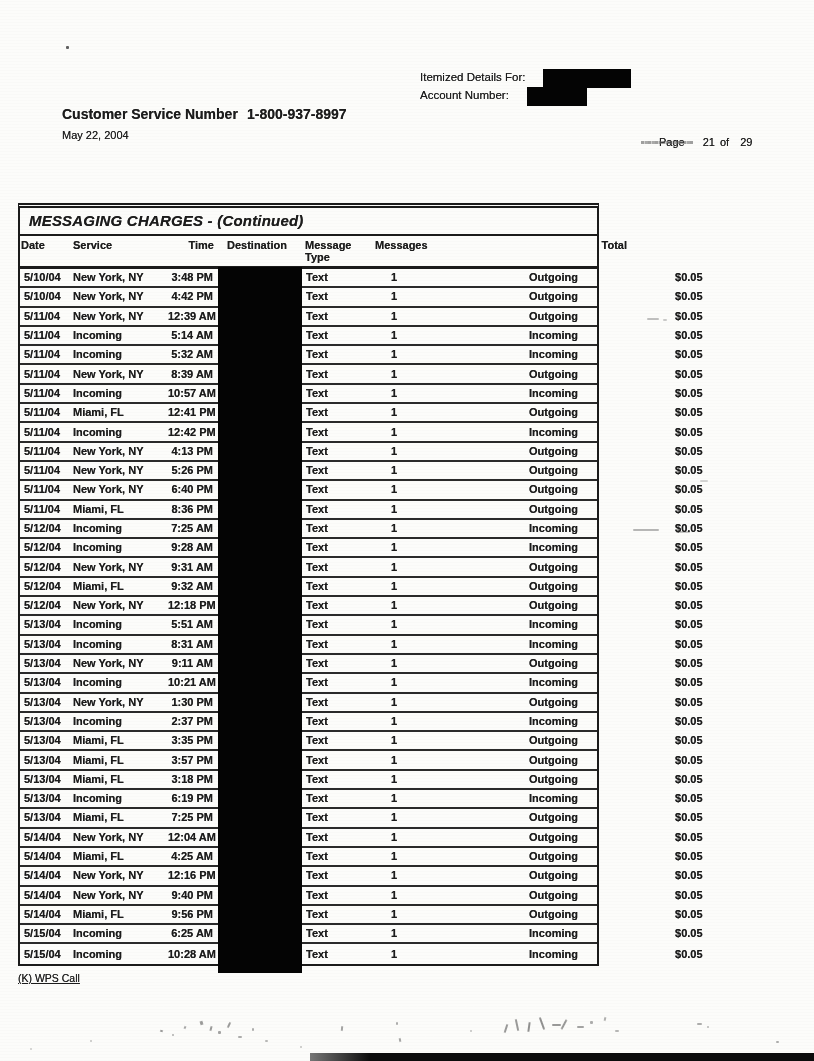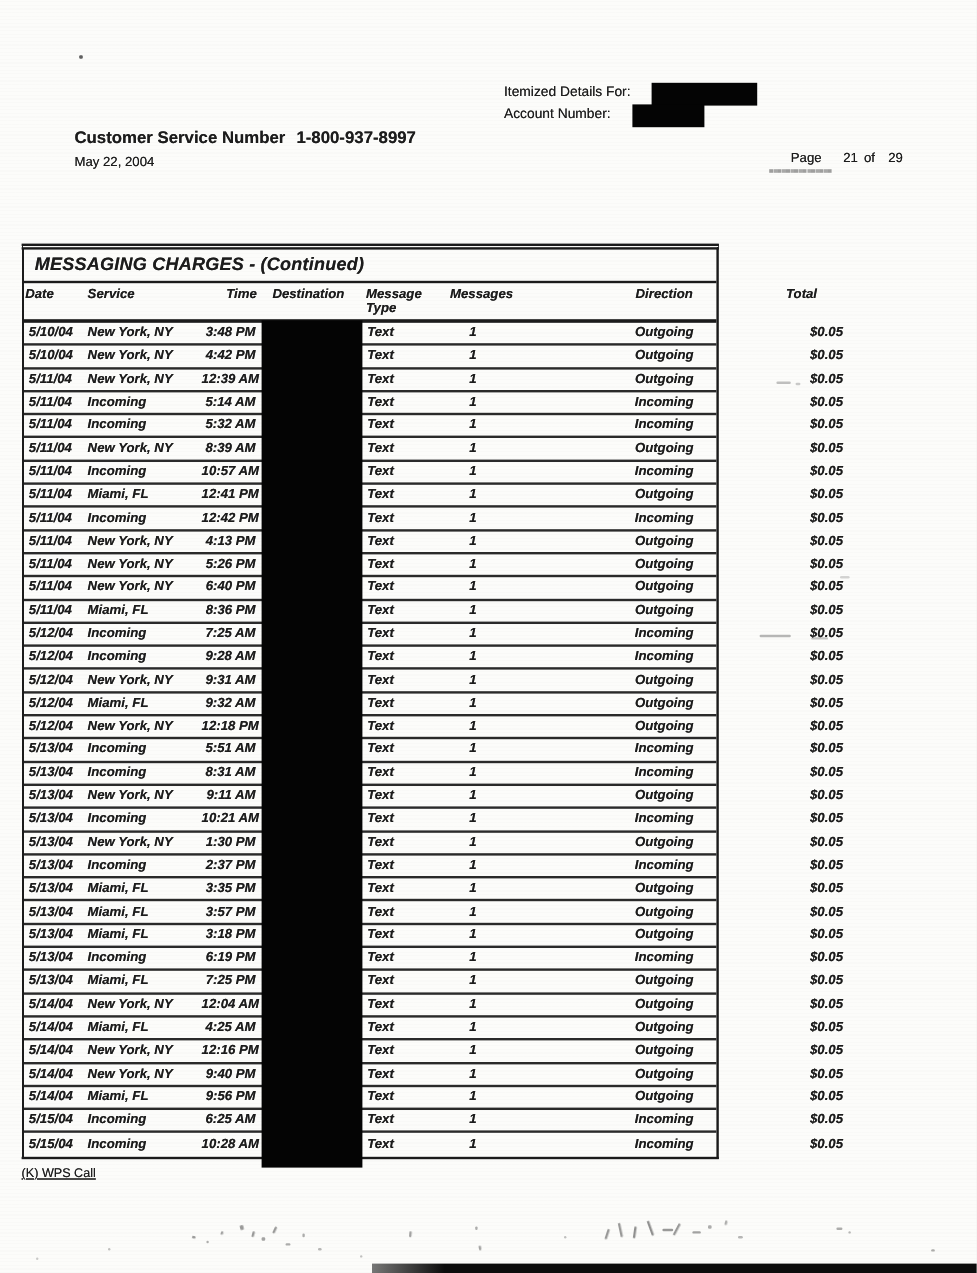--- a/index.html
+++ b/index.html
@@ -38,21 +38,20 @@
   }
   .title-row{
     height:26px;line-height:26px;border-bottom:2.5px solid #1b1b1b;
     font-size:15px;font-weight:bold;font-style:italic;padding-left:9px;
     letter-spacing:.2px;white-space:nowrap;
   }
   .grid{
     display:grid;
     grid-template-columns:52px 96px 59px 78px 65px 82px 203px 1fr;
     box-sizing:border-box;
-    font-style:italic;
   }
   .thead{
     height:33px;border-bottom:3px solid #1b1b1b;
     font-size:11px;font-weight:bold;padding-top:3px;
   }
   .th{line-height:12px;}
   .h-date{padding-left:1px;}
   .h-service{padding-left:1px;}
   .h-time{text-align:right;padding-right:13px;}
   .h-dest{padding-left:0;}
@@ -98,41 +97,40 @@
 
   <div class="abs lbl-small" style="left:420px;top:71px;">Itemized Details For:</div>
   <div class="redact" style="left:543px;top:69px;width:88px;height:19px;"></div>
   <div class="abs lbl-small" style="left:420px;top:89px;">Account Number:</div>
   <div class="redact" style="left:527px;top:87px;width:60px;height:19px;"></div>
 
   <div class="abs cs-label" style="left:62px;top:106px;">Customer Service Number</div>
   <div class="abs cs-label" style="left:247px;top:106px;">1-800-937-8997</div>
   <div class="abs bill-date" style="left:62px;top:129px;">May 22, 2004</div>
 
-  <div class="abs page-line" style="left:643px;top:126px;padding-left:16px;">
+  <div class="abs page-line" style="left:643px;top:136px;padding-left:16px;">
     <span>Page</span>
     <span style="width:18px;"></span>
     <span>21</span>
     <span style="width:5px;"></span>
     <span>of</span>
     <span style="width:11px;"></span>
     <span>29</span>
   </div>
   <div class="smudge" style="left:641px;top:141px;width:52px;"></div>
 
   <div class="charges-table">
     <div class="title-row">MESSAGING CHARGES  - (Continued)</div>
     <div class="grid thead">
       <div class="th h-date">Date</div>
       <div class="th h-service">Service</div>
       <div class="th h-time">Time</div>
       <div class="th h-dest">Destination</div>
       <div class="th h-msgtype">Message Type</div>
       <div class="th h-msgs">Messages</div>
-      <div class="th h-dir">Direction</div>
       <div class="th h-total">Total</div>
     </div>
     <div>
         <div class="grid trow">
       <div class="cell c-date">5/10/04</div>
       <div class="cell c-service">New York, NY</div>
       <div class="cell c-time">3:48 PM</div>
       <div class="cell c-dest"></div>
       <div class="cell c-msgtype">Text</div>
       <div class="cell c-msgs">1</div>

